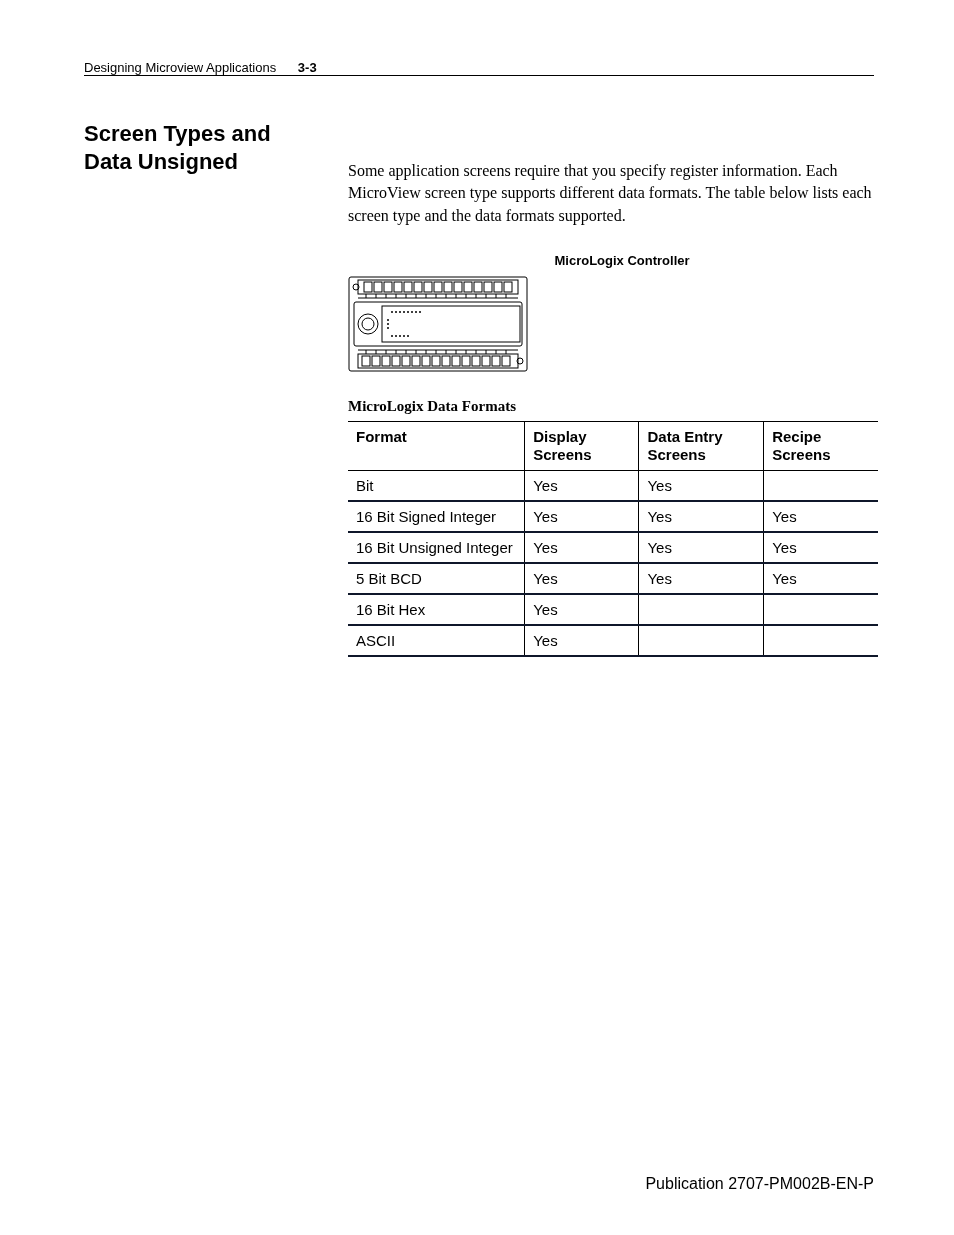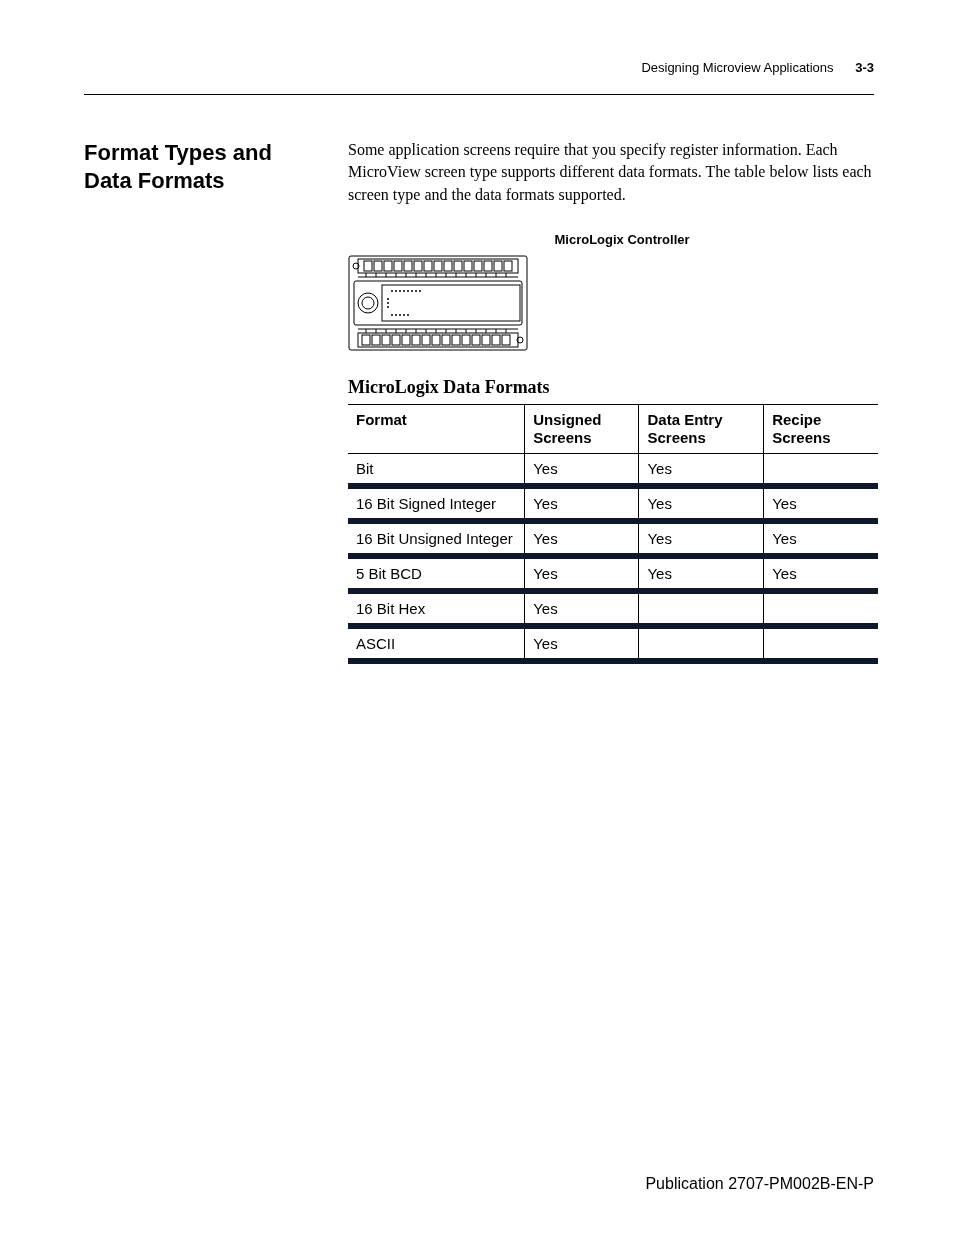--- a/index.html
+++ b/index.html
@@ -11,24 +11,23 @@
     color: #000;
     position: relative;
   }
   .page {
     position: absolute;
     left: 84px;
     top: 60px;
     width: 790px;
   }
   .running-header {
-    text-align: right;
     font-family: Arial, Helvetica, sans-serif;
     font-size: 13px;
-    padding-bottom: 19px;
+    padding-bottom: 0;
     border-bottom: 1.5px solid #000;
     margin-bottom: 44px;
   }
   .running-header .pnum {
     font-weight: bold;
     margin-left: 18px;
   }
   .content {
     display: flex;
     align-items: flex-start;
@@ -37,20 +36,21 @@
   .side-heading {
     width: 232px;
     flex: 0 0 232px;
     font-family: Arial, Helvetica, sans-serif;
     font-size: 22px;
     font-weight: bold;
     line-height: 1.25;
   }
   .main-col {
     flex: 1;
+    margin-top: 40px;
   }
   .intro {
     font-size: 16px;
     line-height: 1.4;
     margin-bottom: 26px;
   }
   .fig-caption {
     font-family: Arial, Helvetica, sans-serif;
     font-size: 13px;
     font-weight: bold;
@@ -59,36 +59,36 @@
     text-align: center;
   }
   .controller-illustration {
     margin-left: 0;
     margin-bottom: 26px;
     width: 180px;
   }
   .controller-illustration svg { display: block; }
   .table-title {
     font-family: Georgia, 'Times New Roman', serif;
-    font-size: 18px;
+    font-size: 15px;
     font-weight: bold;
     margin-bottom: 6px;
   }
   table.data-formats {
     border-collapse: collapse;
     width: 530px;
     font-family: Arial, Helvetica, sans-serif;
     font-size: 15px;
   }
   table.data-formats th,
   table.data-formats td {
     text-align: left;
     padding: 6px 8px;
     vertical-align: top;
-    border-bottom: 6px solid #0f172a;
+    border-bottom: 2px solid #0f172a;
   }
   table.data-formats thead th {
     border-top: 1.5px solid #000;
     border-bottom: 1.5px solid #000;
     font-weight: bold;
     line-height: 1.2;
   }
   table.data-formats th + th,
   table.data-formats td + td {
     border-left: 1px solid #000;
@@ -108,21 +108,21 @@
 </head>
 <body>
 
 <div class="page">
   <div class="running-header">
     <span>Designing Microview Applications</span>
     <span class="pnum">3-3</span>
   </div>
 
   <div class="content">
-    <div class="side-heading">Format Types and Data Formats</div>
+    <div class="side-heading">Screen Types and Data Unsigned</div>
 
     <div class="main-col">
       <p class="intro">Some application screens require that you specify register information. Each MicroView screen type supports different data formats. The table below lists each screen type and the data formats supported.</p>
 
       <div class="fig-caption">MicroLogix Controller</div>
 
       <div class="controller-illustration">
         <svg viewBox="0 0 180 96" width="180" height="96" stroke="#000" fill="none" stroke-width="1">
 
           <rect x="1" y="1" width="178" height="94" rx="2"></rect>
@@ -225,21 +225,21 @@
           </g>
         </svg>
       </div>
 
       <div class="table-title">MicroLogix Data Formats</div>
 
       <table class="data-formats">
         <thead>
           <tr>
             <th class="col-format">Format</th>
-            <th class="col-disp">Unsigned Screens</th>
+            <th class="col-disp">Display Screens</th>
             <th class="col-entry">Data Entry Screens</th>
             <th class="col-recipe">Recipe Screens</th>
           </tr>
         </thead>
         <tbody>
           <tr>
             <td>Bit</td>
             <td>Yes</td>
             <td>Yes</td>
             <td></td>

